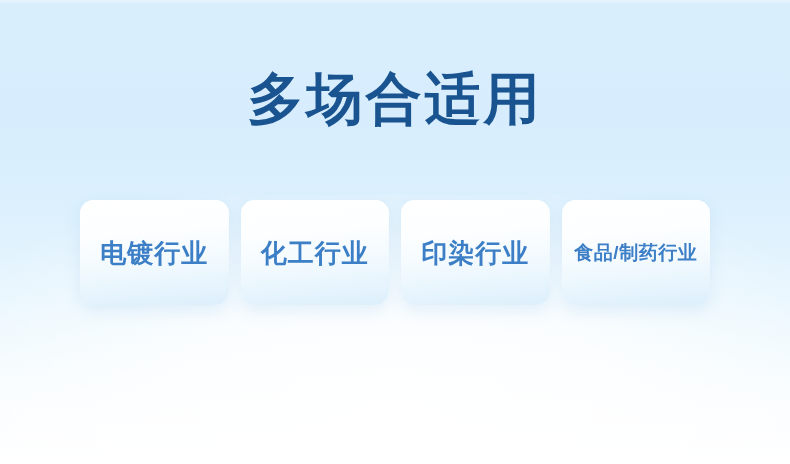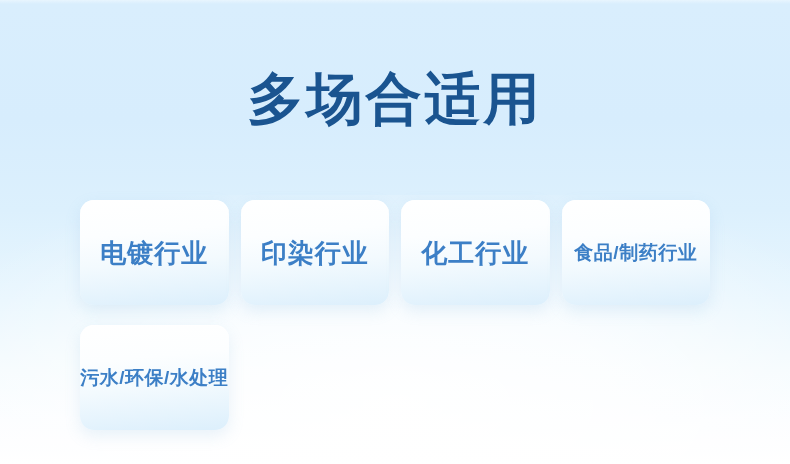--- a/index.html
+++ b/index.html
@@ -115,29 +115,26 @@
   <div class="title">多场合适用</div>
 
   <div class="grid">
 
     <div class="card">
       <span class="card-label">电镀行业</span>
     </div>
 
 
     <div class="card">
-      <span class="card-label">印染行业</span>
+      <span class="card-label">化工行业</span>
     </div>
 
     <div class="card">
-      <span class="card-label">化工行业</span>
+      <span class="card-label">印染行业</span>
     </div>
 
     <div class="card">
       <span class="card-label small">食品/制药行业</span>
     </div>
 
-    <div class="card">
-      <span class="card-label small">污水/环保/水处理</span>
-    </div>
 
   </div>
 </div>
 
 </body></html>

